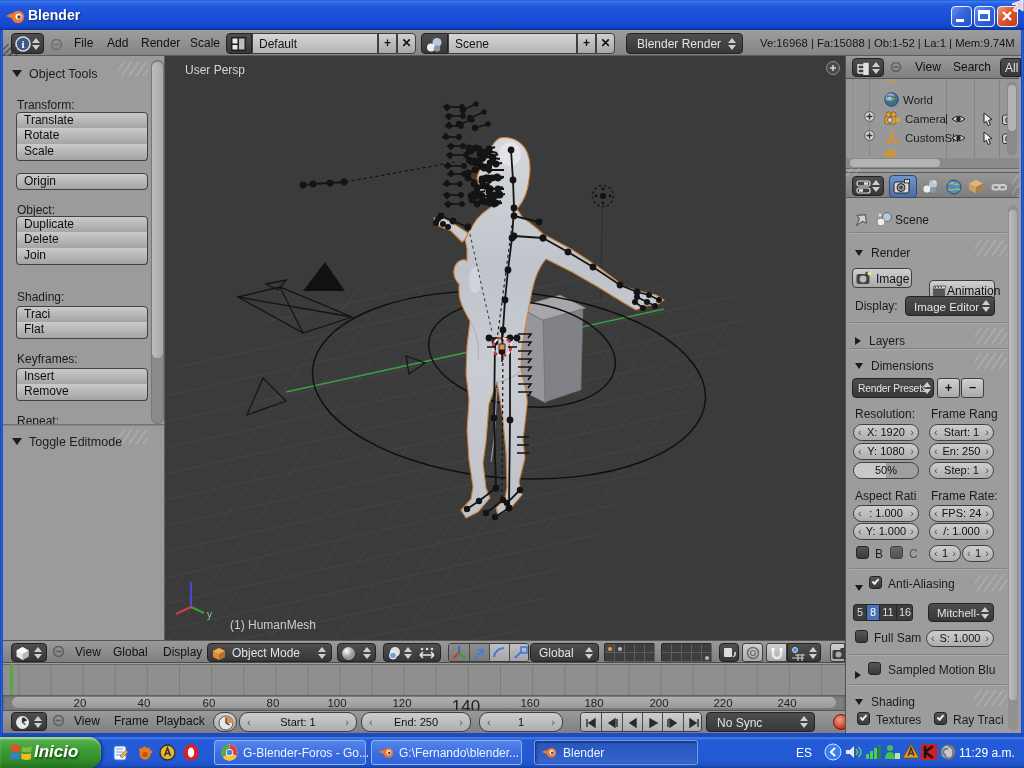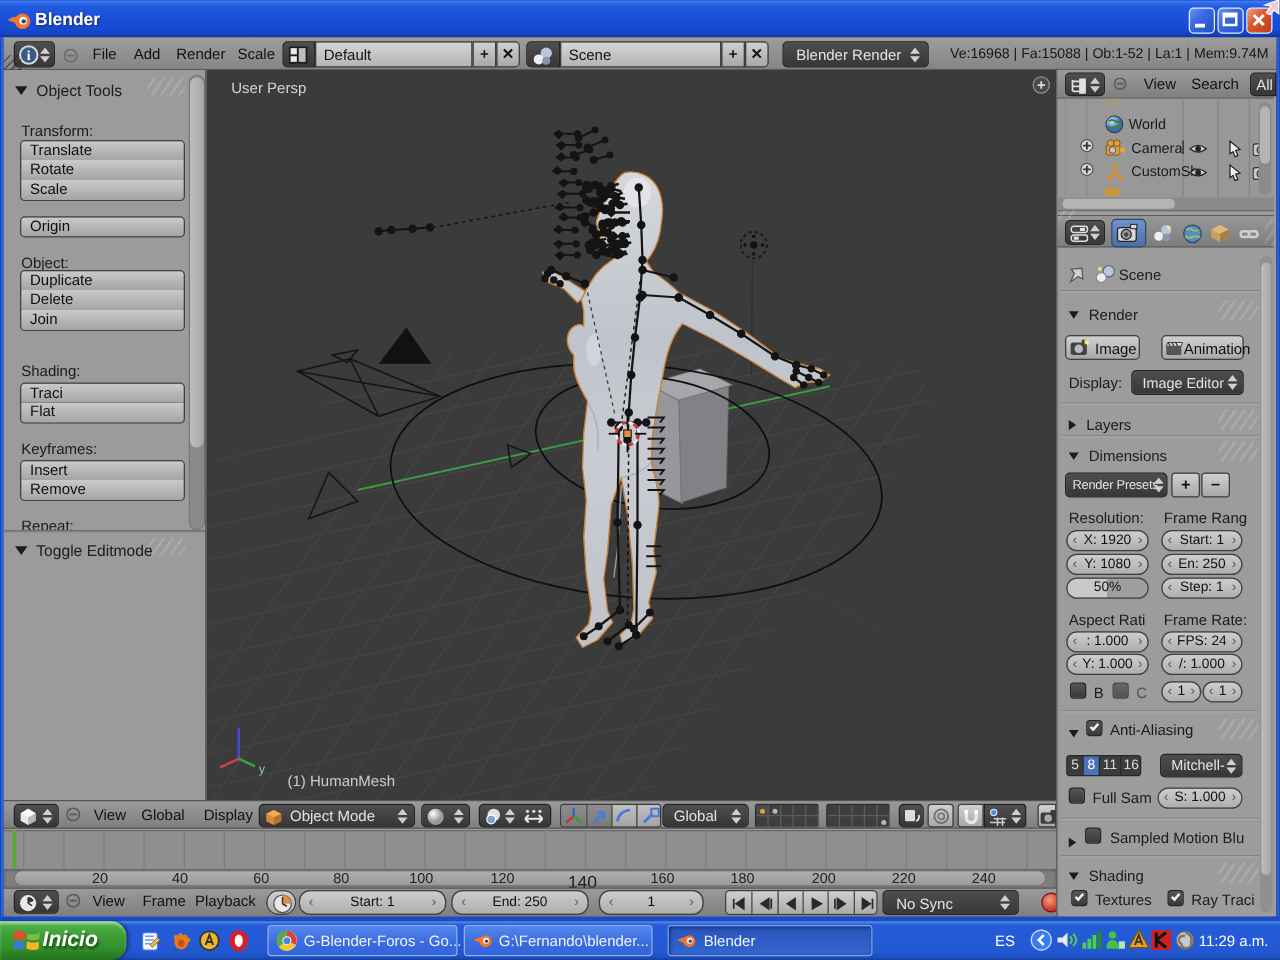--- a/index.html
+++ b/index.html
@@ -682,21 +682,21 @@
       <rect x="7" y="0" width="3" height="31" fill="#58a838"></rect>
     </svg>
     <div class="abs" id="tlscroll" style="box-shadow:inset 0 1px 3px rgba(0,0,0,.35)"></div>
     <div class="abs" style="left:11px;top:696px;width:826px;height:13px;background:linear-gradient(#b0b0b0,#9a9a9a);border-radius:7px;border:1px solid #787878"></div>
     <div class="abs" style="left:60px;top:697px;width:40px;text-align:center;font-size:11.5px;color:#222">20</div>
     <div class="abs" style="left:124px;top:697px;width:40px;text-align:center;font-size:11.5px;color:#222">40</div>
     <div class="abs" style="left:189px;top:697px;width:40px;text-align:center;font-size:11.5px;color:#222">60</div>
     <div class="abs" style="left:253px;top:697px;width:40px;text-align:center;font-size:11.5px;color:#222">80</div>
     <div class="abs" style="left:317px;top:697px;width:40px;text-align:center;font-size:11.5px;color:#222">100</div>
     <div class="abs" style="left:382px;top:697px;width:40px;text-align:center;font-size:11.5px;color:#222">120</div>
-    <div class="abs" style="left:446px;top:697px;width:40px;text-align:center;font-size:14px;color:#222">140</div>
+    <div class="abs" style="left:446px;top:697px;width:40px;text-align:center;font-size:17px;color:#222">140</div>
     <div class="abs" style="left:510px;top:697px;width:40px;text-align:center;font-size:11.5px;color:#222">160</div>
     <div class="abs" style="left:574px;top:697px;width:40px;text-align:center;font-size:11.5px;color:#222">180</div>
     <div class="abs" style="left:639px;top:697px;width:40px;text-align:center;font-size:11.5px;color:#222">200</div>
     <div class="abs" style="left:703px;top:697px;width:40px;text-align:center;font-size:11.5px;color:#222">220</div>
     <div class="abs" style="left:767px;top:697px;width:40px;text-align:center;font-size:11.5px;color:#222">240</div>
     <div class="abs" id="tlheader"></div>
     <div class="abs dark" style="left:11px;top:712px;width:36px;height:19px">
 <svg class="abs" style="left:3px;top:2px" width="15" height="15">
         <circle cx="7.5" cy="7.5" r="6.5" fill="#e8e8e8"></circle>
         <path d="M7.5,7.5 L7.5,2.5 A5,5 0 0 1 12,5.5 Z" fill="#333"></path>
@@ -901,21 +901,21 @@
     <div class="abs stripes" style="left:975px;top:240px;width:32px;height:16px"></div>
     <div class="abs btn" style="left:852px;top:268px;width:60px;height:20px;border-radius:4px">
 <svg class="abs" style="left:3px;top:2px" width="17" height="15">
         <rect x="0.5" y="3" width="13" height="10" rx="2" fill="#444"></rect>
         <circle cx="7" cy="8" r="3.4" fill="#bbb"></circle>
         <rect x="9.5" y="0.8" width="4" height="2.8" fill="#444"></rect>
         <circle cx="13.5" cy="2.5" r="2" fill="#f7e27a"></circle>
       </svg>
 <span style="position:absolute;left:23px;top:3px">Image</span>
     </div>
-    <div class="abs btn" style="left:929px;top:268px;width:66px;height:20px;border-radius:4px">
+    <div class="abs btn" style="left:929px;top:280px;width:66px;height:20px;border-radius:4px">
 <svg class="abs" style="left:2px;top:2px" width="16" height="15">
         <rect x="1" y="6" width="12" height="7" rx="1" fill="#555"></rect>
         <polygon points="1,6 13,6 14,3 2,3" fill="#ddd" stroke="#333" stroke-width="0.7"></polygon>
         <path d="M2.5,3 L4,5.5 M5.5,3 L7,5.5 M8.5,3 L10,5.5" stroke="#333" stroke-width="1"></path>
       </svg>
 <span style="position:absolute;left:17px;top:3px">Animation</span>
     </div>
     <div class="abs lbl" style="left:855px;top:299px">Display:</div>
     <div class="abs dark" style="left:905px;top:296px;width:90px;height:20px;padding:4px 0 0 8px;font-size:11.5px;white-space:nowrap;overflow:hidden">Image Editor<div class="ud" style="right:3px"></div></div>
     <div class="abs sep" style="left:849px;top:322px;width:158px"></div>

